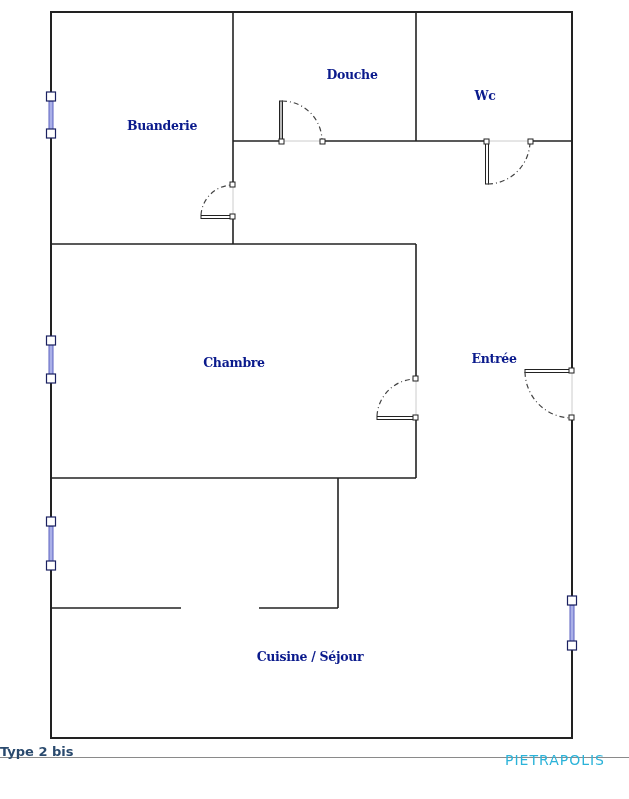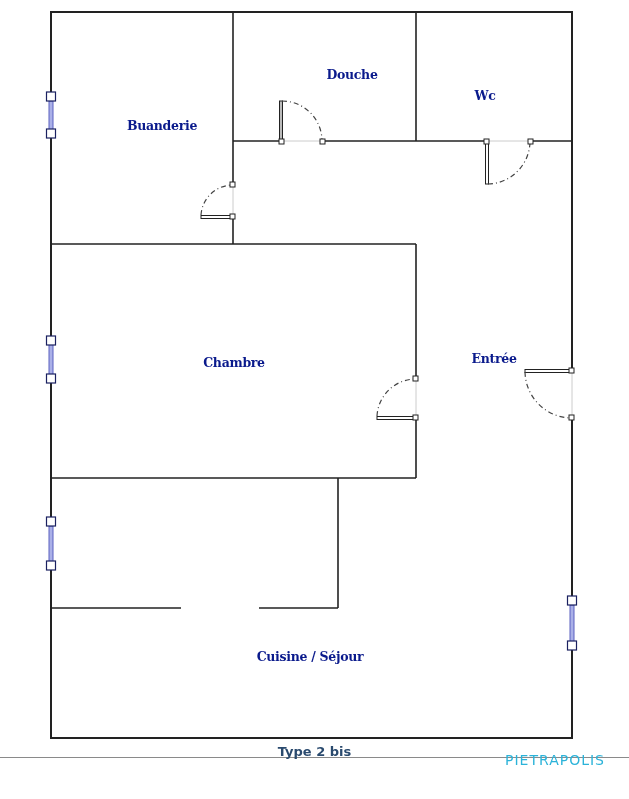--- a/index.html
+++ b/index.html
@@ -1,19 +1,19 @@
 <!DOCTYPE html>
 <html><head>
   <meta charset="utf-8">
   <style>
     html, body { margin:0; padding:0; background:#ffffff; }
     body { width:629px; height:799px; position:relative; overflow:hidden; }
     #plan { position:absolute; left:0; top:0; }
     .room-label { font-family:"DejaVu Serif","Liberation Serif",serif; font-weight:bold; font-size:12.5px; fill:#0a1a8c; letter-spacing:-0.3px; }
-    .title { position:absolute; left:0; width:629px; top:744px; text-align:center; font-family:"DejaVu Sans","Liberation Sans",sans-serif; font-weight:bold; font-size:13px; color:#2a4a6e; }
+    .title { position:absolute; left:0; width:629px; top:744px; font-family:"DejaVu Sans","Liberation Sans",sans-serif; font-weight:bold; font-size:13px; color:#2a4a6e; }
     .brand { position:absolute; left:505px; top:752px; font-family:"DejaVu Sans","Liberation Sans",sans-serif; font-size:14px; color:#2bb3d9; letter-spacing:1px; }
     .baseline { position:absolute; left:0; top:757px; width:629px; height:1px; background:#8a8a8a; }
   </style>
 </head>
 <body>
 
 <svg id="plan" width="629" height="799" viewBox="0 0 629 799" xmlns="http://www.w3.org/2000/svg">
 
   <g stroke="#222" stroke-width="1.6" fill="none">
     <rect x="51" y="12" width="521" height="726" stroke-width="2"></rect>

